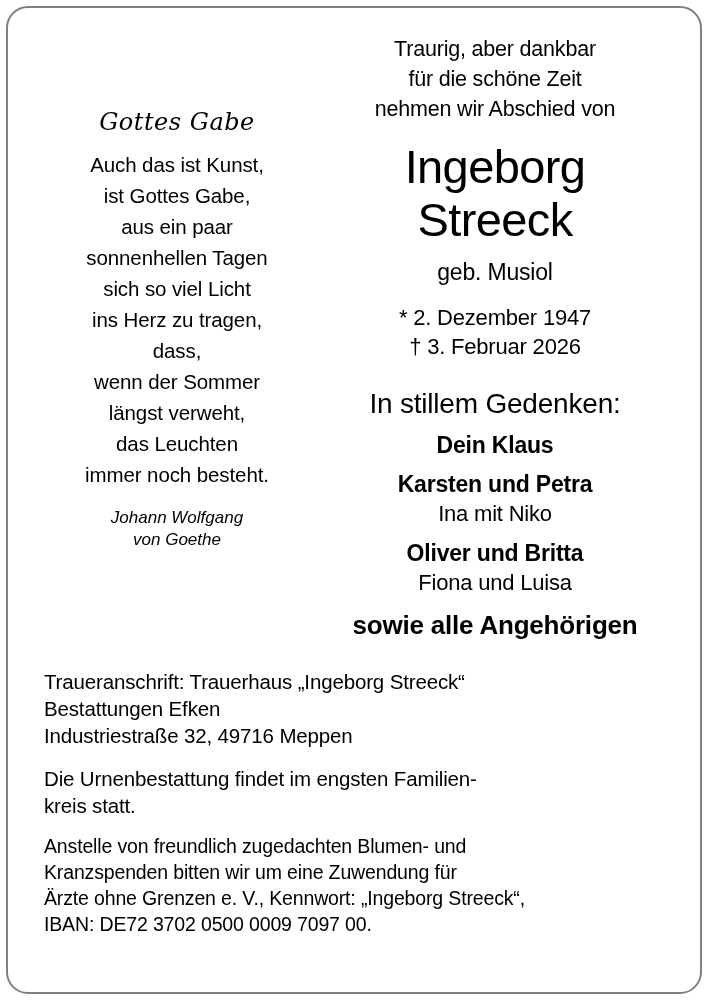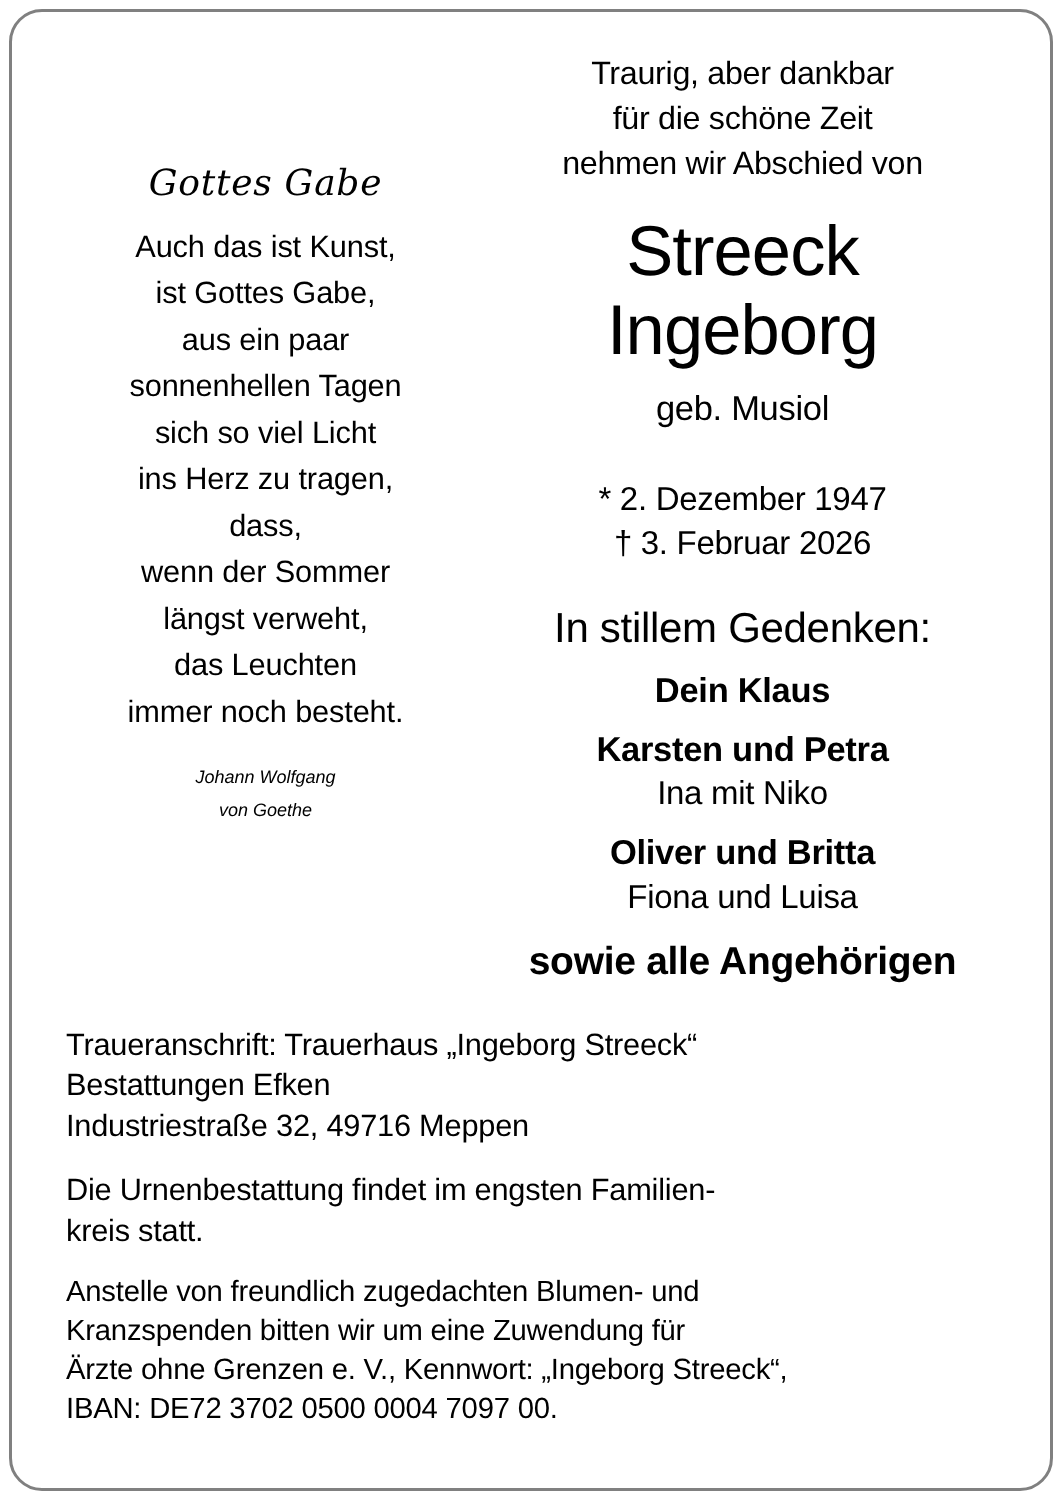--- a/index.html
+++ b/index.html
@@ -83,21 +83,21 @@
   .poem-line {
     font-size: 20.5px;
     line-height: 31px;
     font-weight: 400;
     letter-spacing: -0.1px;
     text-align: center;
   }
 
   .poem-author {
     margin-top: 17px;
-    font-size: 12px;
+    font-size: 17px;
     line-height: 22px;
     font-style: italic;
     font-weight: 400;
   }
 
   
   .intro-line {
     font-size: 21.5px;
     line-height: 30px;
     font-weight: 400;
@@ -114,21 +114,21 @@
 
   .deceased-maiden {
     font-size: 23px;
     line-height: 30px;
     font-weight: 400;
     margin-top: 11px;
     letter-spacing: -0.2px;
   }
 
   .dates {
-    margin-top: 31px;
+    margin-top: 16px;
   }
 
   .date-line {
     font-size: 22px;
     line-height: 29px;
     font-weight: 400;
     letter-spacing: -0.2px;
   }
 
   .remembrance-heading {
@@ -230,22 +230,22 @@
       </div>
 
       <div class="col-right">
         <div class="intro">
           <div class="intro-line">Traurig, aber dankbar</div>
           <div class="intro-line">für die schöne Zeit</div>
           <div class="intro-line">nehmen wir Abschied von</div>
         </div>
 
         <div class="deceased-name">
+          <div>Ingeborg</div>
           <div>Streeck</div>
-          <div>Ingeborg</div>
         </div>
 
         <div class="deceased-maiden">geb. Musiol</div>
 
         <div class="dates">
           <div class="date-line">* 2. Dezember 1947</div>
           <div class="date-line">† 3. Februar 2026</div>
         </div>
 
         <div class="remembrance-heading">In stillem Gedenken:</div>
@@ -271,18 +271,18 @@
 
       <div class="para">
         <div class="para-line">Die Urnenbestattung findet im engsten Familien-</div>
         <div class="para-line">kreis statt.</div>
       </div>
 
       <div class="para small">
         <div class="para-line">Anstelle von freundlich zugedachten Blumen- und</div>
         <div class="para-line">Kranzspenden bitten wir um eine Zuwendung für</div>
         <div class="para-line">Ärzte ohne Grenzen e. V., Kennwort: „Ingeborg Streeck“,</div>
-        <div class="para-line">IBAN: DE72 3702 0500 0004 7097 00.</div>
+        <div class="para-line">IBAN: DE72 3702 0500 0009 7097 00.</div>
       </div>
 
     </div>
   </div>
 </div>
 
 </body></html>

